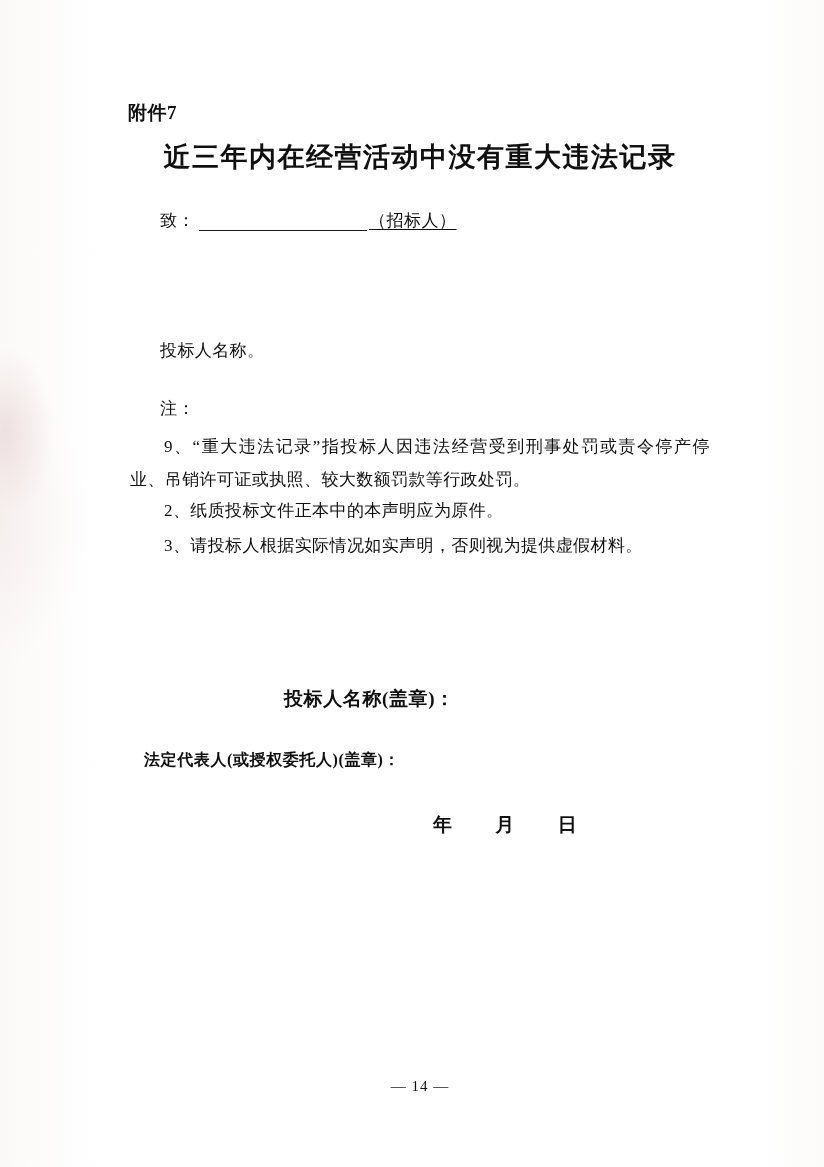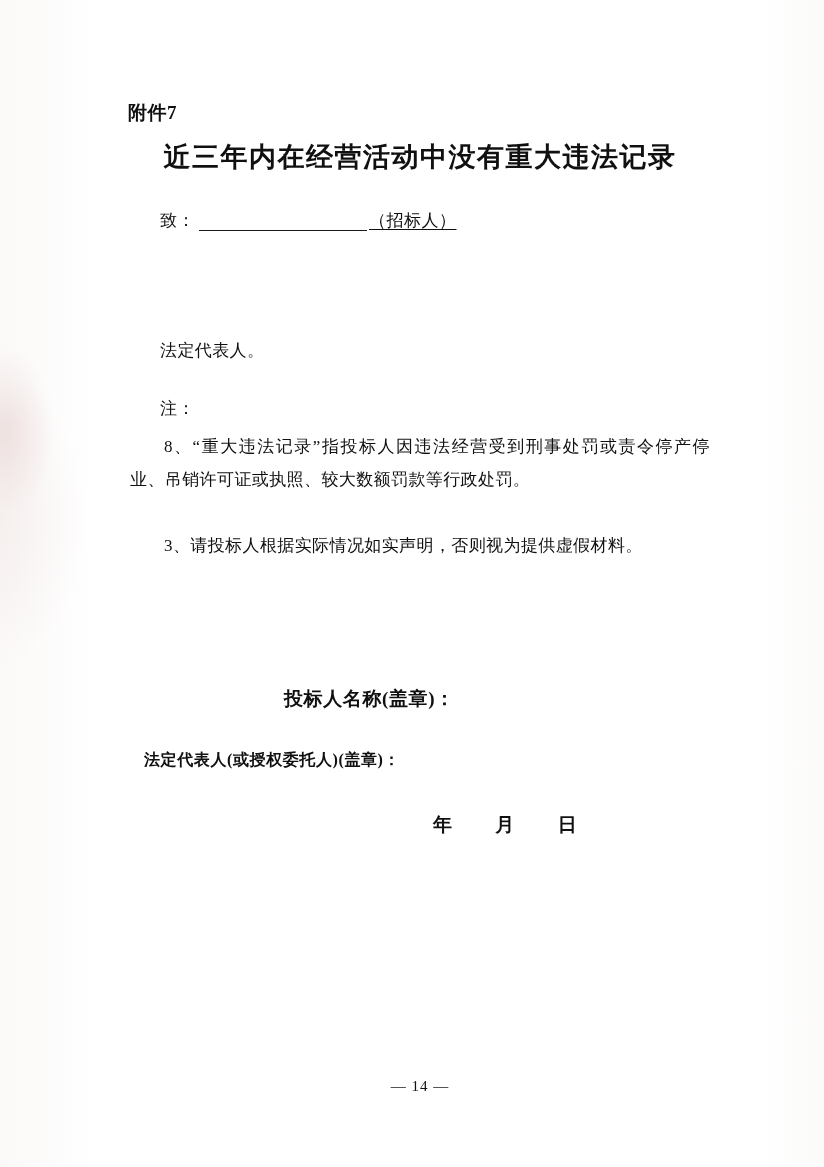--- a/index.html
+++ b/index.html
@@ -172,26 +172,27 @@
 
   <div class="doc-title">近三年内在经营活动中没有重大违法记录</div>
 
   <div class="addressee-row">
     <span class="addressee-label">致：</span>
     <span class="addressee-blank"></span>
     <span class="addressee-paren">（招标人）</span>
   </div>
 
 
-  <div class="para p-declare">法定代表人。</div>
+  <div class="para p-declare">投标人名称。</div>
 
   <div class="para p-note-head">注：</div>
 
-  <div class="para p-note1">8、“重大违法记录”指投标人因违法经营受到刑事处罚或责令停产停业、吊销许可证或执照、较大数额罚款等行政处罚。</div>
-
+  <div class="para p-note1">9、“重大违法记录”指投标人因违法经营受到刑事处罚或责令停产停业、吊销许可证或执照、较大数额罚款等行政处罚。</div>
+
+  <div class="para p-note2">2、纸质投标文件正本中的本声明应为原件。</div>
 
   <div class="para p-note3">3、请投标人根据实际情况如实声明，否则视为提供虚假材料。</div>
 
   <div class="sig-bidder">投标人名称(盖章)：</div>
 
   <div class="sig-legal">法定代表人(或授权委托人)(盖章)：</div>
 
   <div class="date-line">
     <span>年</span>
     <span class="date-gap"></span>

